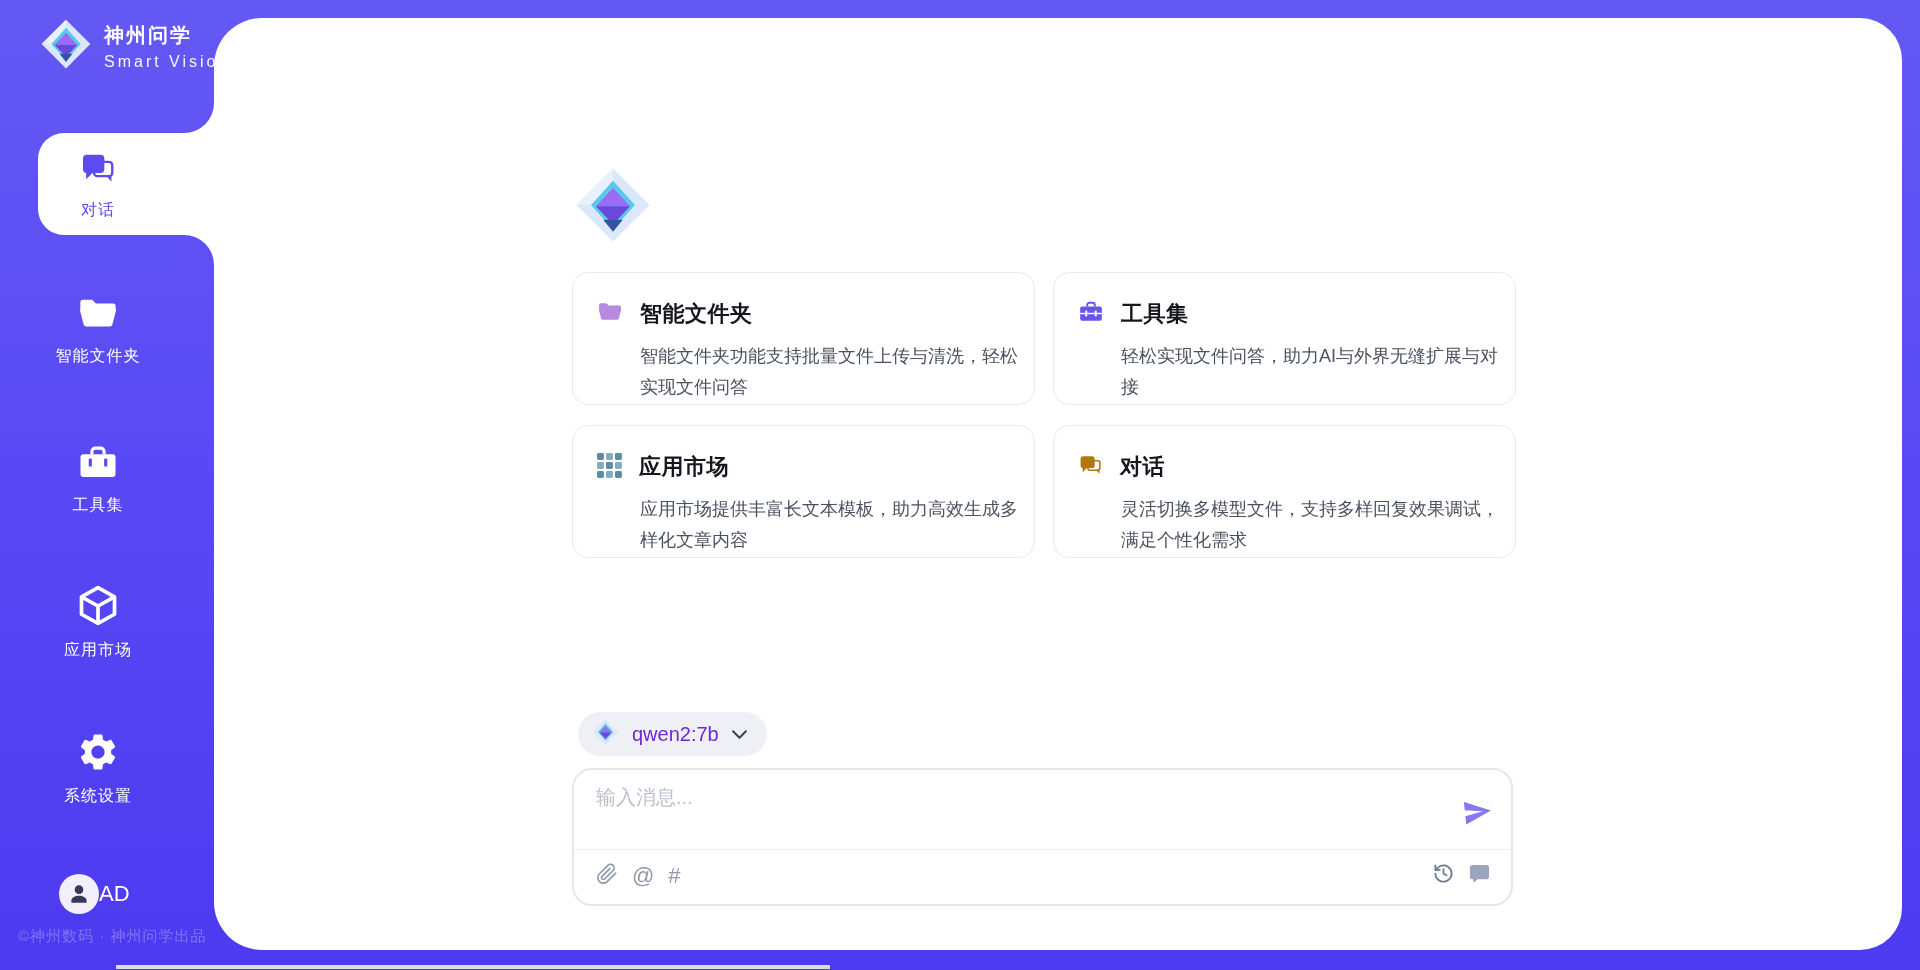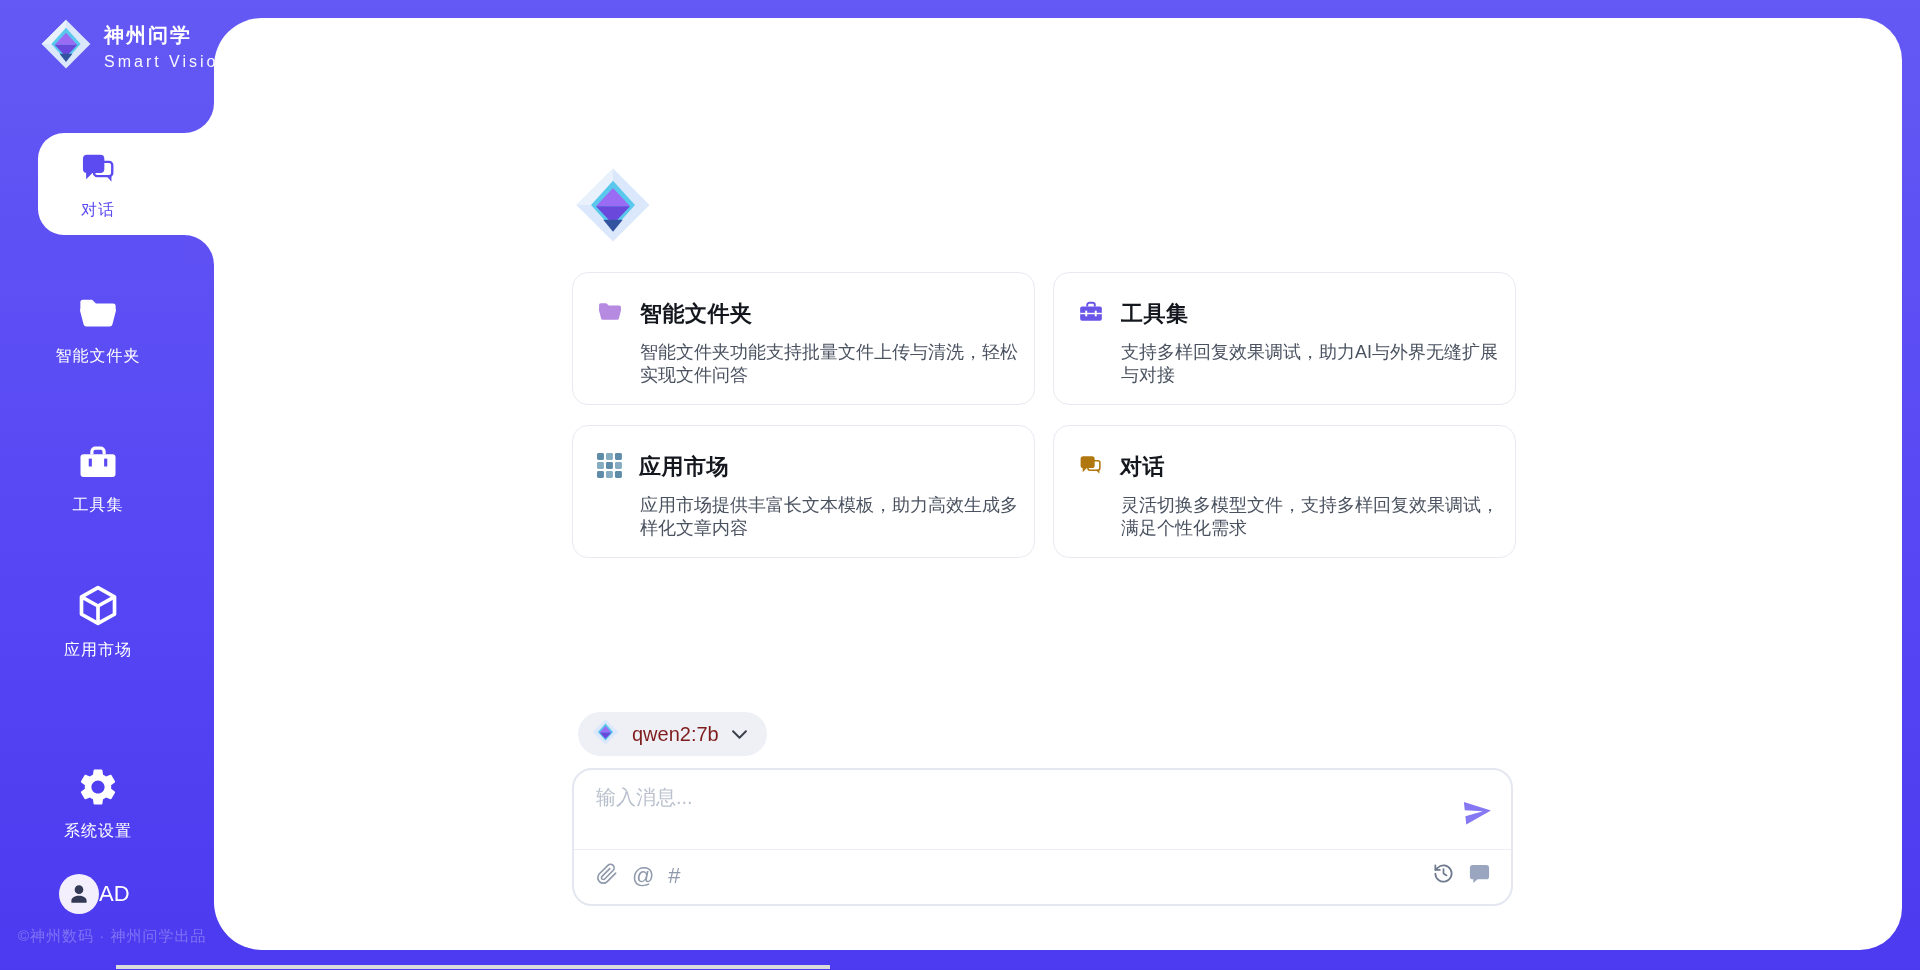--- a/index.html
+++ b/index.html
@@ -35,21 +35,21 @@
 
   .nav-item { position:absolute; left:0; width:196px; text-align:center; color:#ffffff; cursor:pointer; }
   .nav-item .ic { display:inline-block; }
   .nav-item .lbl { display:block; font-size:16px; margin-top:8px; letter-spacing:1px; }
   .nav-item.active { color:#5b4bf0; }
 
   .nav-chat   { top:150px; }
   .nav-folder { top:294px; }
   .nav-tool   { top:443px; }
   .nav-cube   { top:584px; }
-  .nav-gear   { top:765px; }
+  .nav-gear   { top:730px; }
 
   .user-row { position:absolute; left:59px; top:874px; display:flex; align-items:center; cursor:pointer; }
   .avatar { width:40px; height:40px; border-radius:50%; background:#f3effc; display:flex; align-items:center; justify-content:center; }
   .user-name { color:#fff; font-size:22px; }
 
   .side-footer { position:absolute; left:18px; top:927px; width:240px; color:rgba(255,255,255,.28); font-size:15px; letter-spacing:1px; }
 
   
   .greet-logo { position:absolute; left:574px; top:164px; }
   .greet-text { position:absolute; left:676px; top:188px; font-size:30px; font-weight:700; color:#15171d; letter-spacing:.5px; }
@@ -58,28 +58,28 @@
   .cards {
     position:absolute; left:572px; top:272px; width:944px;
     display:grid; grid-template-columns:463px 463px; column-gap:18px; row-gap:20px;
   }
   .card {
     height:133px; background:#fff; border:1px solid #e9e9f1; border-radius:16px;
     padding:26px 12px 0 24px; cursor:pointer;
   }
   .card-head { display:flex; align-items:center; gap:17px; }
   .card-title { font-size:22px; font-weight:700; color:#14171d; letter-spacing:.5px; }
-  .card-desc { margin-left:43px; margin-top:12px; width:388px; font-size:18px; line-height:23px; color:#4a5260; }
+  .card-desc { margin-left:43px; margin-top:12px; width:388px; font-size:18px; line-height:31px; color:#4a5260; }
 
   
   .model-pill {
     position:absolute; left:578px; top:712px; height:44px; border-radius:22px;
     background:#eef0f6; display:flex; align-items:center; gap:13px; padding:0 20px 0 14px; cursor:pointer;
   }
-  .model-name { font-size:20px; color:#7f1d1d; }
+  .model-name { font-size:20px; color:#6d28d9; }
 
   
   .composer {
     position:absolute; left:572px; top:768px; width:941px; height:138px;
     background:#fff; border:2px solid #e4e7f0; border-radius:20px;
   }
   .composer textarea {
     position:absolute; left:22px; top:14px; width:840px; height:56px;
     border:none; outline:none; resize:none; font-family:inherit;
     font-size:20px; color:#333; background:transparent;
@@ -219,21 +219,21 @@
           <svg width="26" height="24" viewBox="0 0 48 44">
             <path d="M17 12V9a4 4 0 0 1 4-4h6a4 4 0 0 1 4 4v3" fill="none" stroke="#6a55e9" stroke-width="3.6"></path>
             <rect x="4" y="12" width="40" height="26" rx="3.5" fill="#6a55e9"></rect>
             <rect x="4" y="23.5" width="40" height="2.6" fill="#ffffff"></rect>
             <rect x="13.4" y="19.5" width="3.6" height="10.5" fill="#ffffff"></rect>
             <rect x="31" y="19.5" width="3.6" height="10.5" fill="#ffffff"></rect>
           </svg>
         </span>
         <span class="card-title">工具集</span>
       </div>
-      <div class="card-desc">支持多样回复效果调试，助力AI与外界无缝扩展与对接</div>
+      <div class="card-desc">轻松实现文件问答，助力AI与外界无缝扩展与对接</div>
     </div>
 
     <div class="card">
       <div class="card-head">
         <span>
           <svg width="25" height="25" viewBox="0 0 27 27">
             <rect x="0" y="0" width="7.5" height="7.5" rx="1.5" fill="#5e8ca8"></rect>
             <rect x="9.7" y="0" width="7.5" height="7.5" rx="1.5" fill="#84abc0"></rect>
             <rect x="19.4" y="0" width="7.5" height="7.5" rx="1.5" fill="#5e8ca8"></rect>
             <rect x="0" y="9.7" width="7.5" height="7.5" rx="1.5" fill="#84abc0"></rect>

